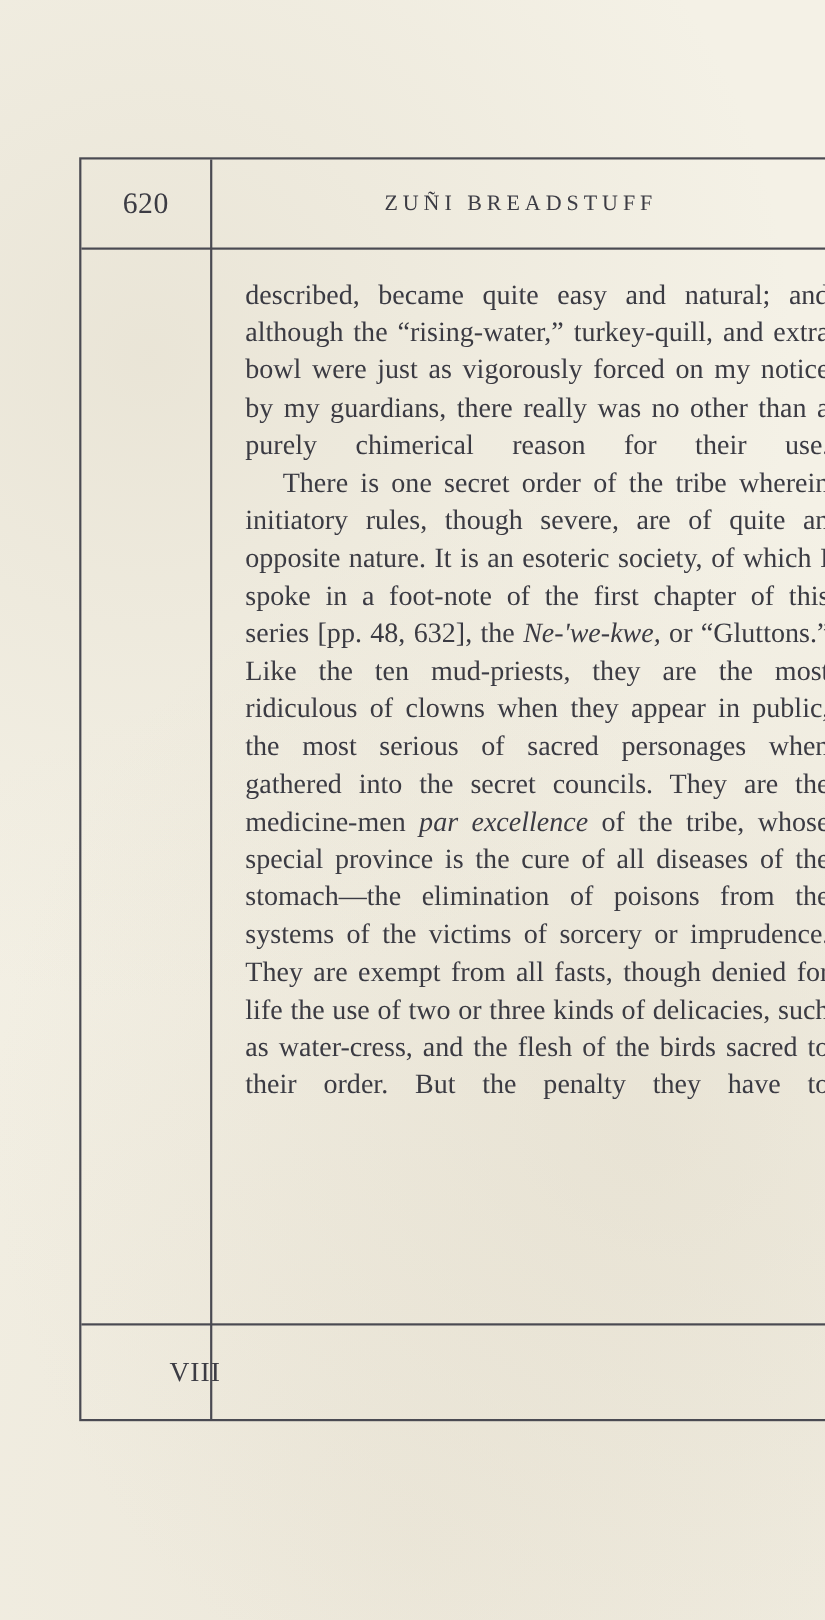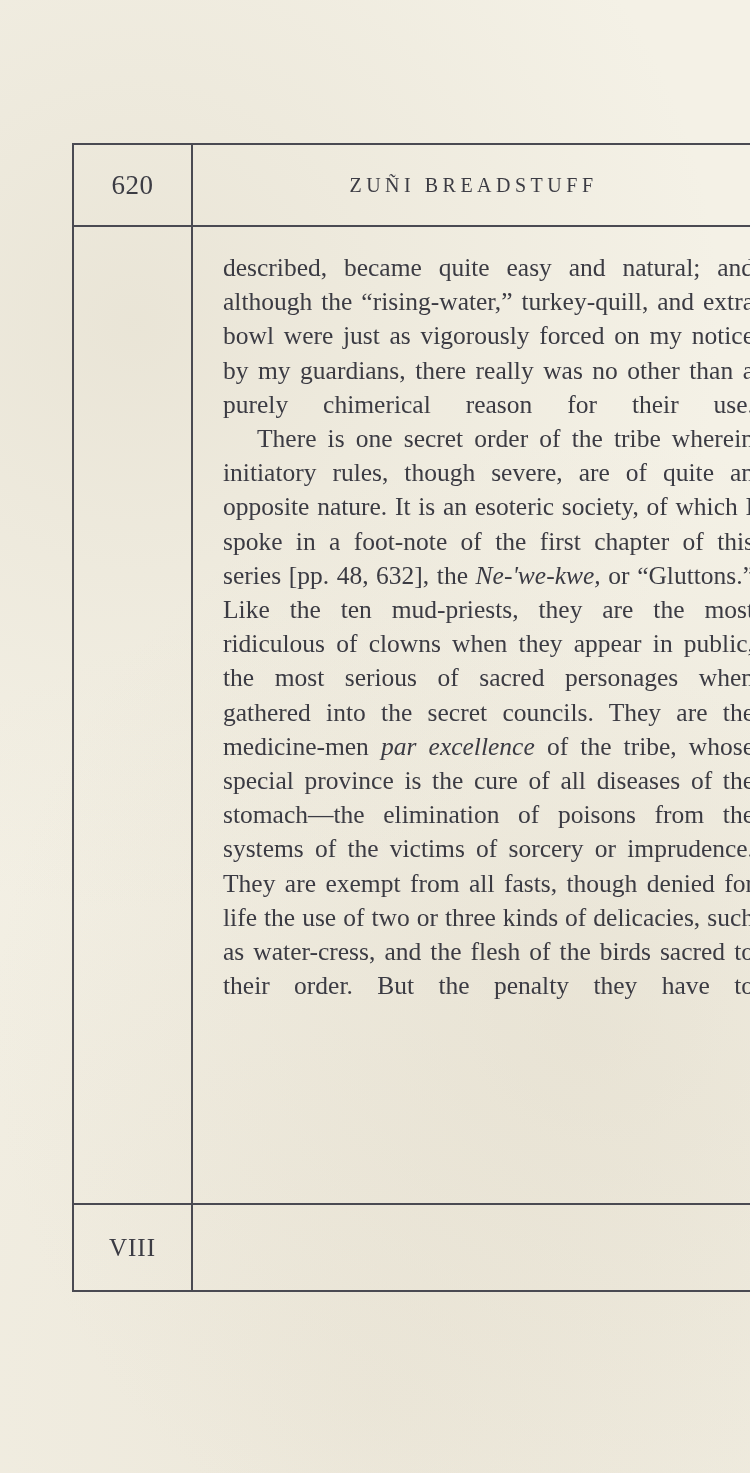--- a/index.html
+++ b/index.html
@@ -83,20 +83,21 @@
     left: 0;
     bottom: 0;
     width: 117px;
     height: 85px;
     display: flex;
     align-items: center;
     justify-content: center;
     font-size: 25px;
     color: #3c3c44;
     letter-spacing: 1px;
+    padding-left: 45px;
   }
   .foot-title {
     position: absolute;
     left: 117px;
     right: 0;
     bottom: 0;
     height: 85px;
     display: flex;
     align-items: center;
     justify-content: center;

